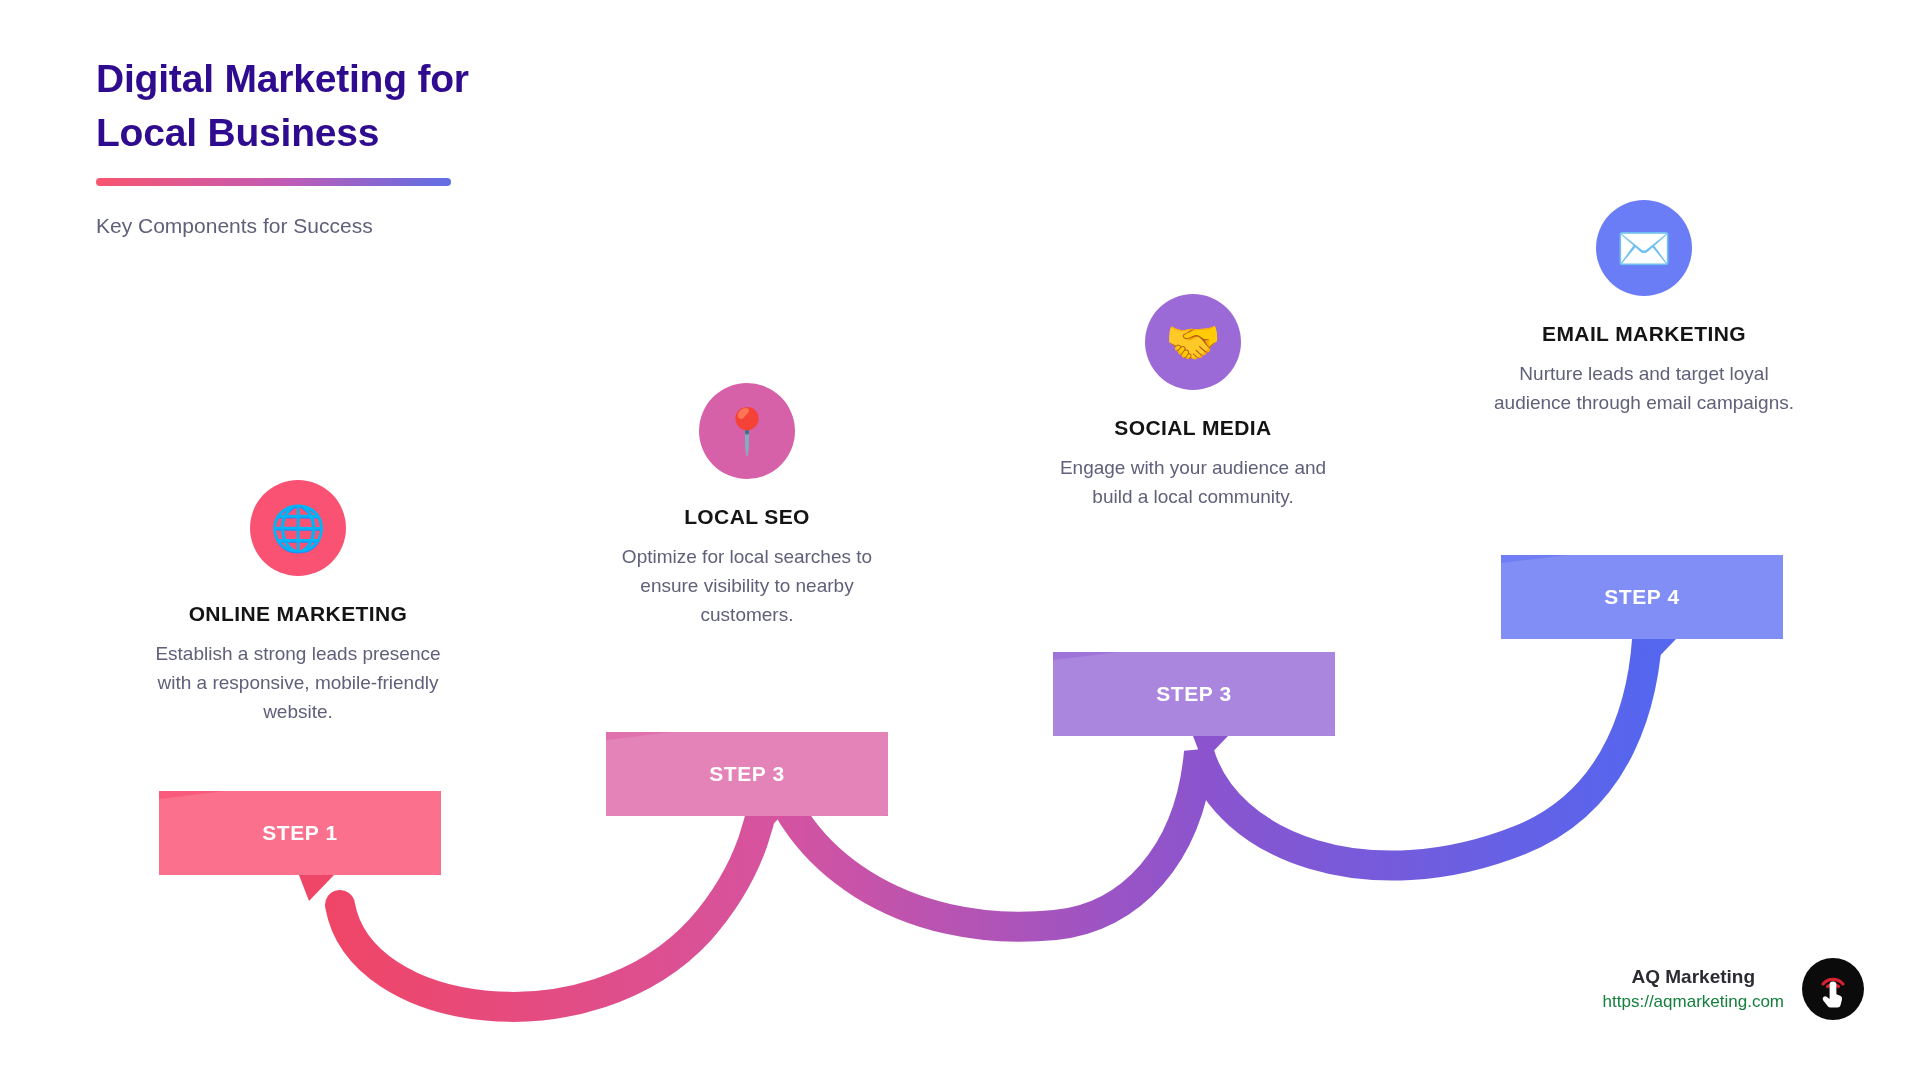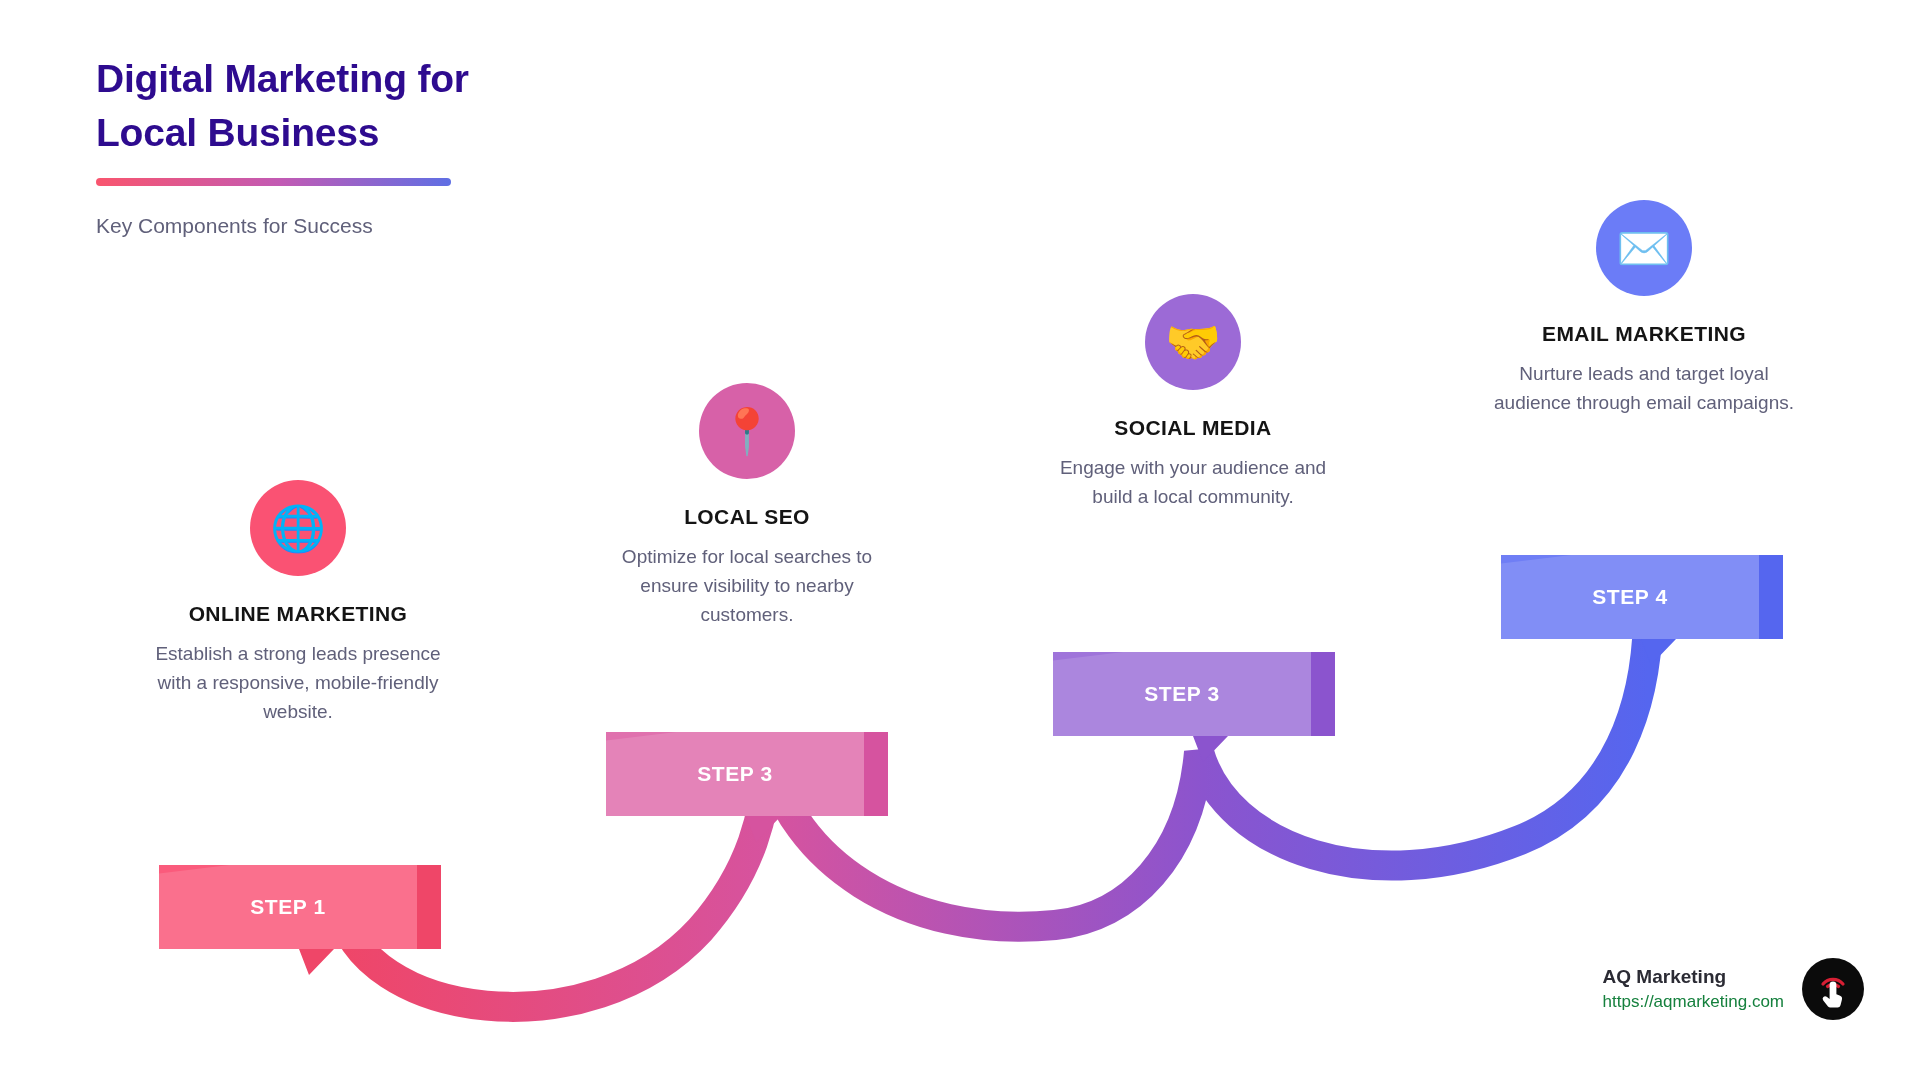--- a/index.html
+++ b/index.html
@@ -83,21 +83,21 @@
   .step-desc {
     margin-top: 14px;
     font-size: 19px;
     line-height: 1.52;
     color: #60607a;
   }
 
   
   .banner {
     position: absolute;
-    width: 258px;
+    width: 282px;
     height: 84px;
     overflow: visible;
   }
   .banner-body {
     position: absolute;
     inset: 0;
     overflow: hidden;
   }
   .banner-sheen {
     position: absolute;
@@ -124,21 +124,21 @@
 
   
   #footer {
     position: absolute;
     right: 56px;
     bottom: 60px;
     display: flex;
     align-items: center;
     gap: 18px;
   }
-  #footer-text { text-align: left; }
+  #footer-text { text-align: center; }
   #footer-brand {
     font-size: 19px;
     font-weight: bold;
     color: #2b2b34;
     line-height: 1.35;
   }
   #footer-url {
     font-size: 17px;
     color: #15803d;
     line-height: 1.45;
@@ -182,21 +182,21 @@
            C 1620 800, 1646 700, 1648 620" fill="none" stroke="url(#ribbonGrad)" stroke-width="30" stroke-linecap="round"></path>
 </svg>
 
 <div class="step" style="left:148px; top:480px;">
   <div class="step-icon" style="background: rgb(250, 82, 115);">
     <span>🌐</span>
   </div>
   <div class="step-title">ONLINE MARKETING</div>
   <div class="step-desc">Establish a strong leads presence with a responsive, mobile-friendly website.</div>
 </div>
-<div class="banner" style="left:159px; top:865px;">
+<div class="banner" style="left:159px; top:791px;">
   <svg width="282" height="118" viewBox="0 0 282 118" style="position:absolute;left:0;top:0;overflow:visible">
     <path d="M0 0 H282 V84 H175 L150 110 L140 84 H0 Z" fill="#ef4668"></path>
   </svg>
   <div class="banner-body" style="background: rgb(250, 91, 124);">
     <div class="banner-sheen"></div>
   </div>
   <div class="banner-label">STEP 1</div>
 </div>
 
 <div class="step" style="left:597px; top:383px;">

